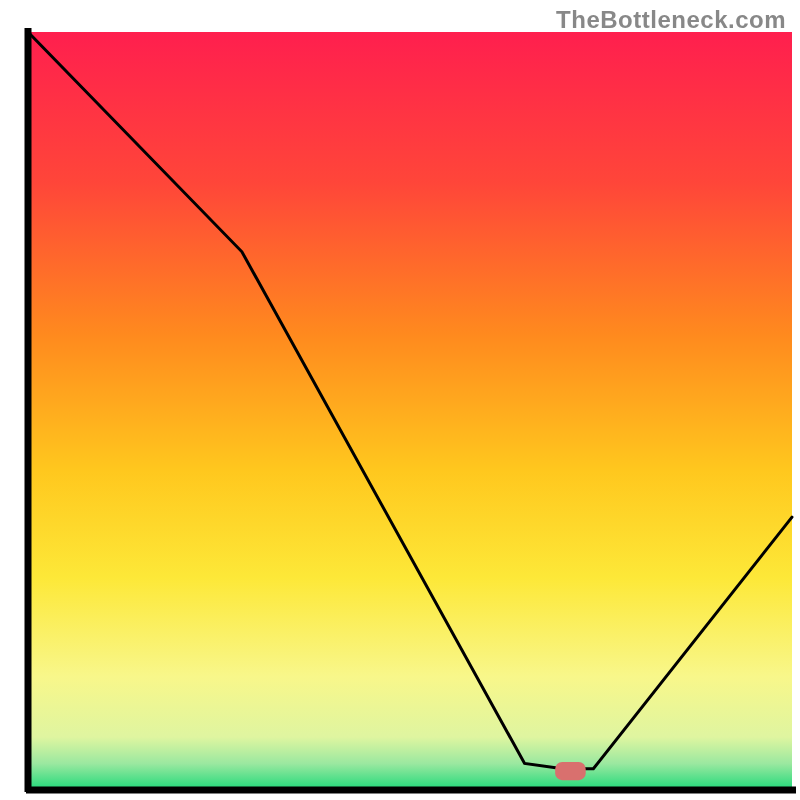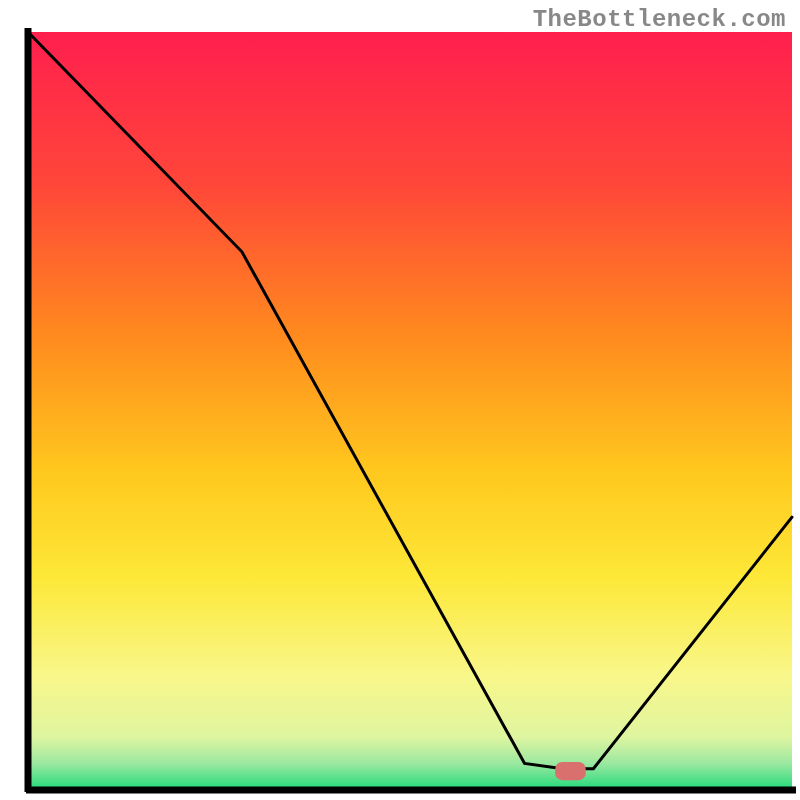--- a/index.html
+++ b/index.html
@@ -7,21 +7,20 @@
     padding: 0;
     width: 800px;
     height: 800px;
     background: #fff;
     font-family: Arial, sans-serif;
   }
   .container {
     position: relative;
     width: 800px;
     height: 644px;
-    font-family: Liberation Mono, monospace;
   }
   .watermark {
     position: absolute;
     top: 6px;
     right: 14px;
     font-size: 24px;
     font-weight: bold;
     color: #888;
     letter-spacing: 0.5px;
     z-index: 3;

